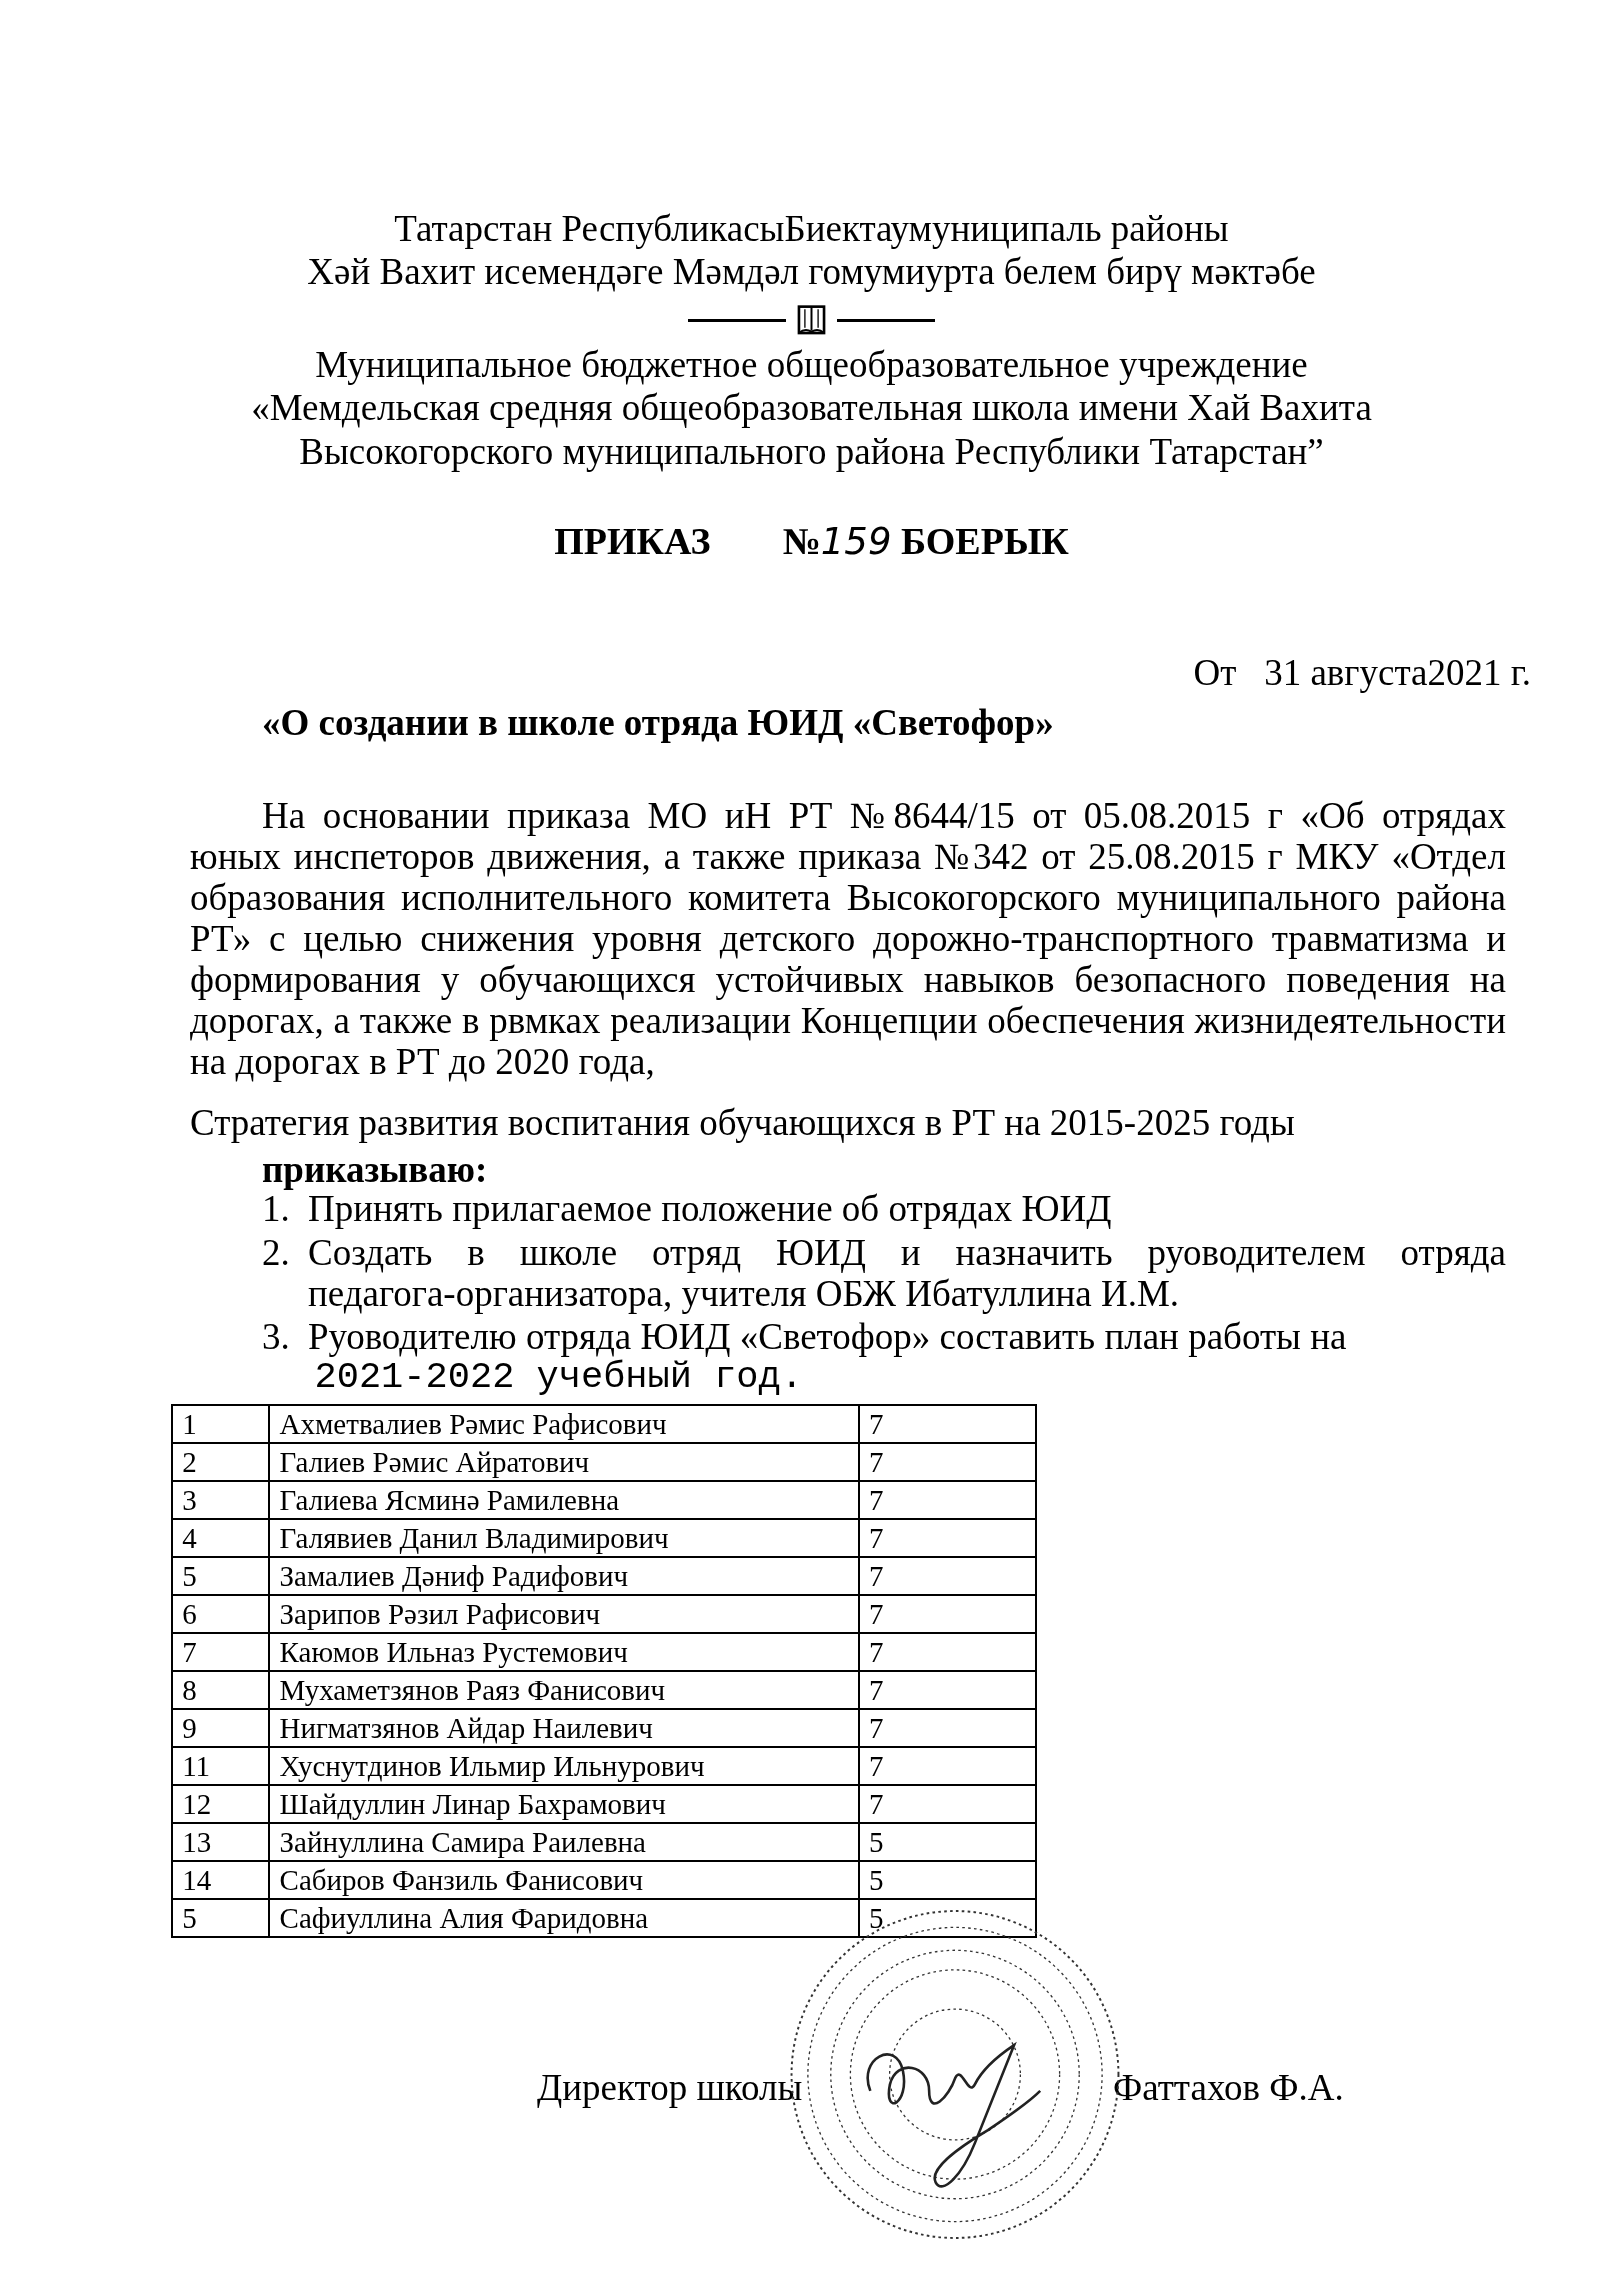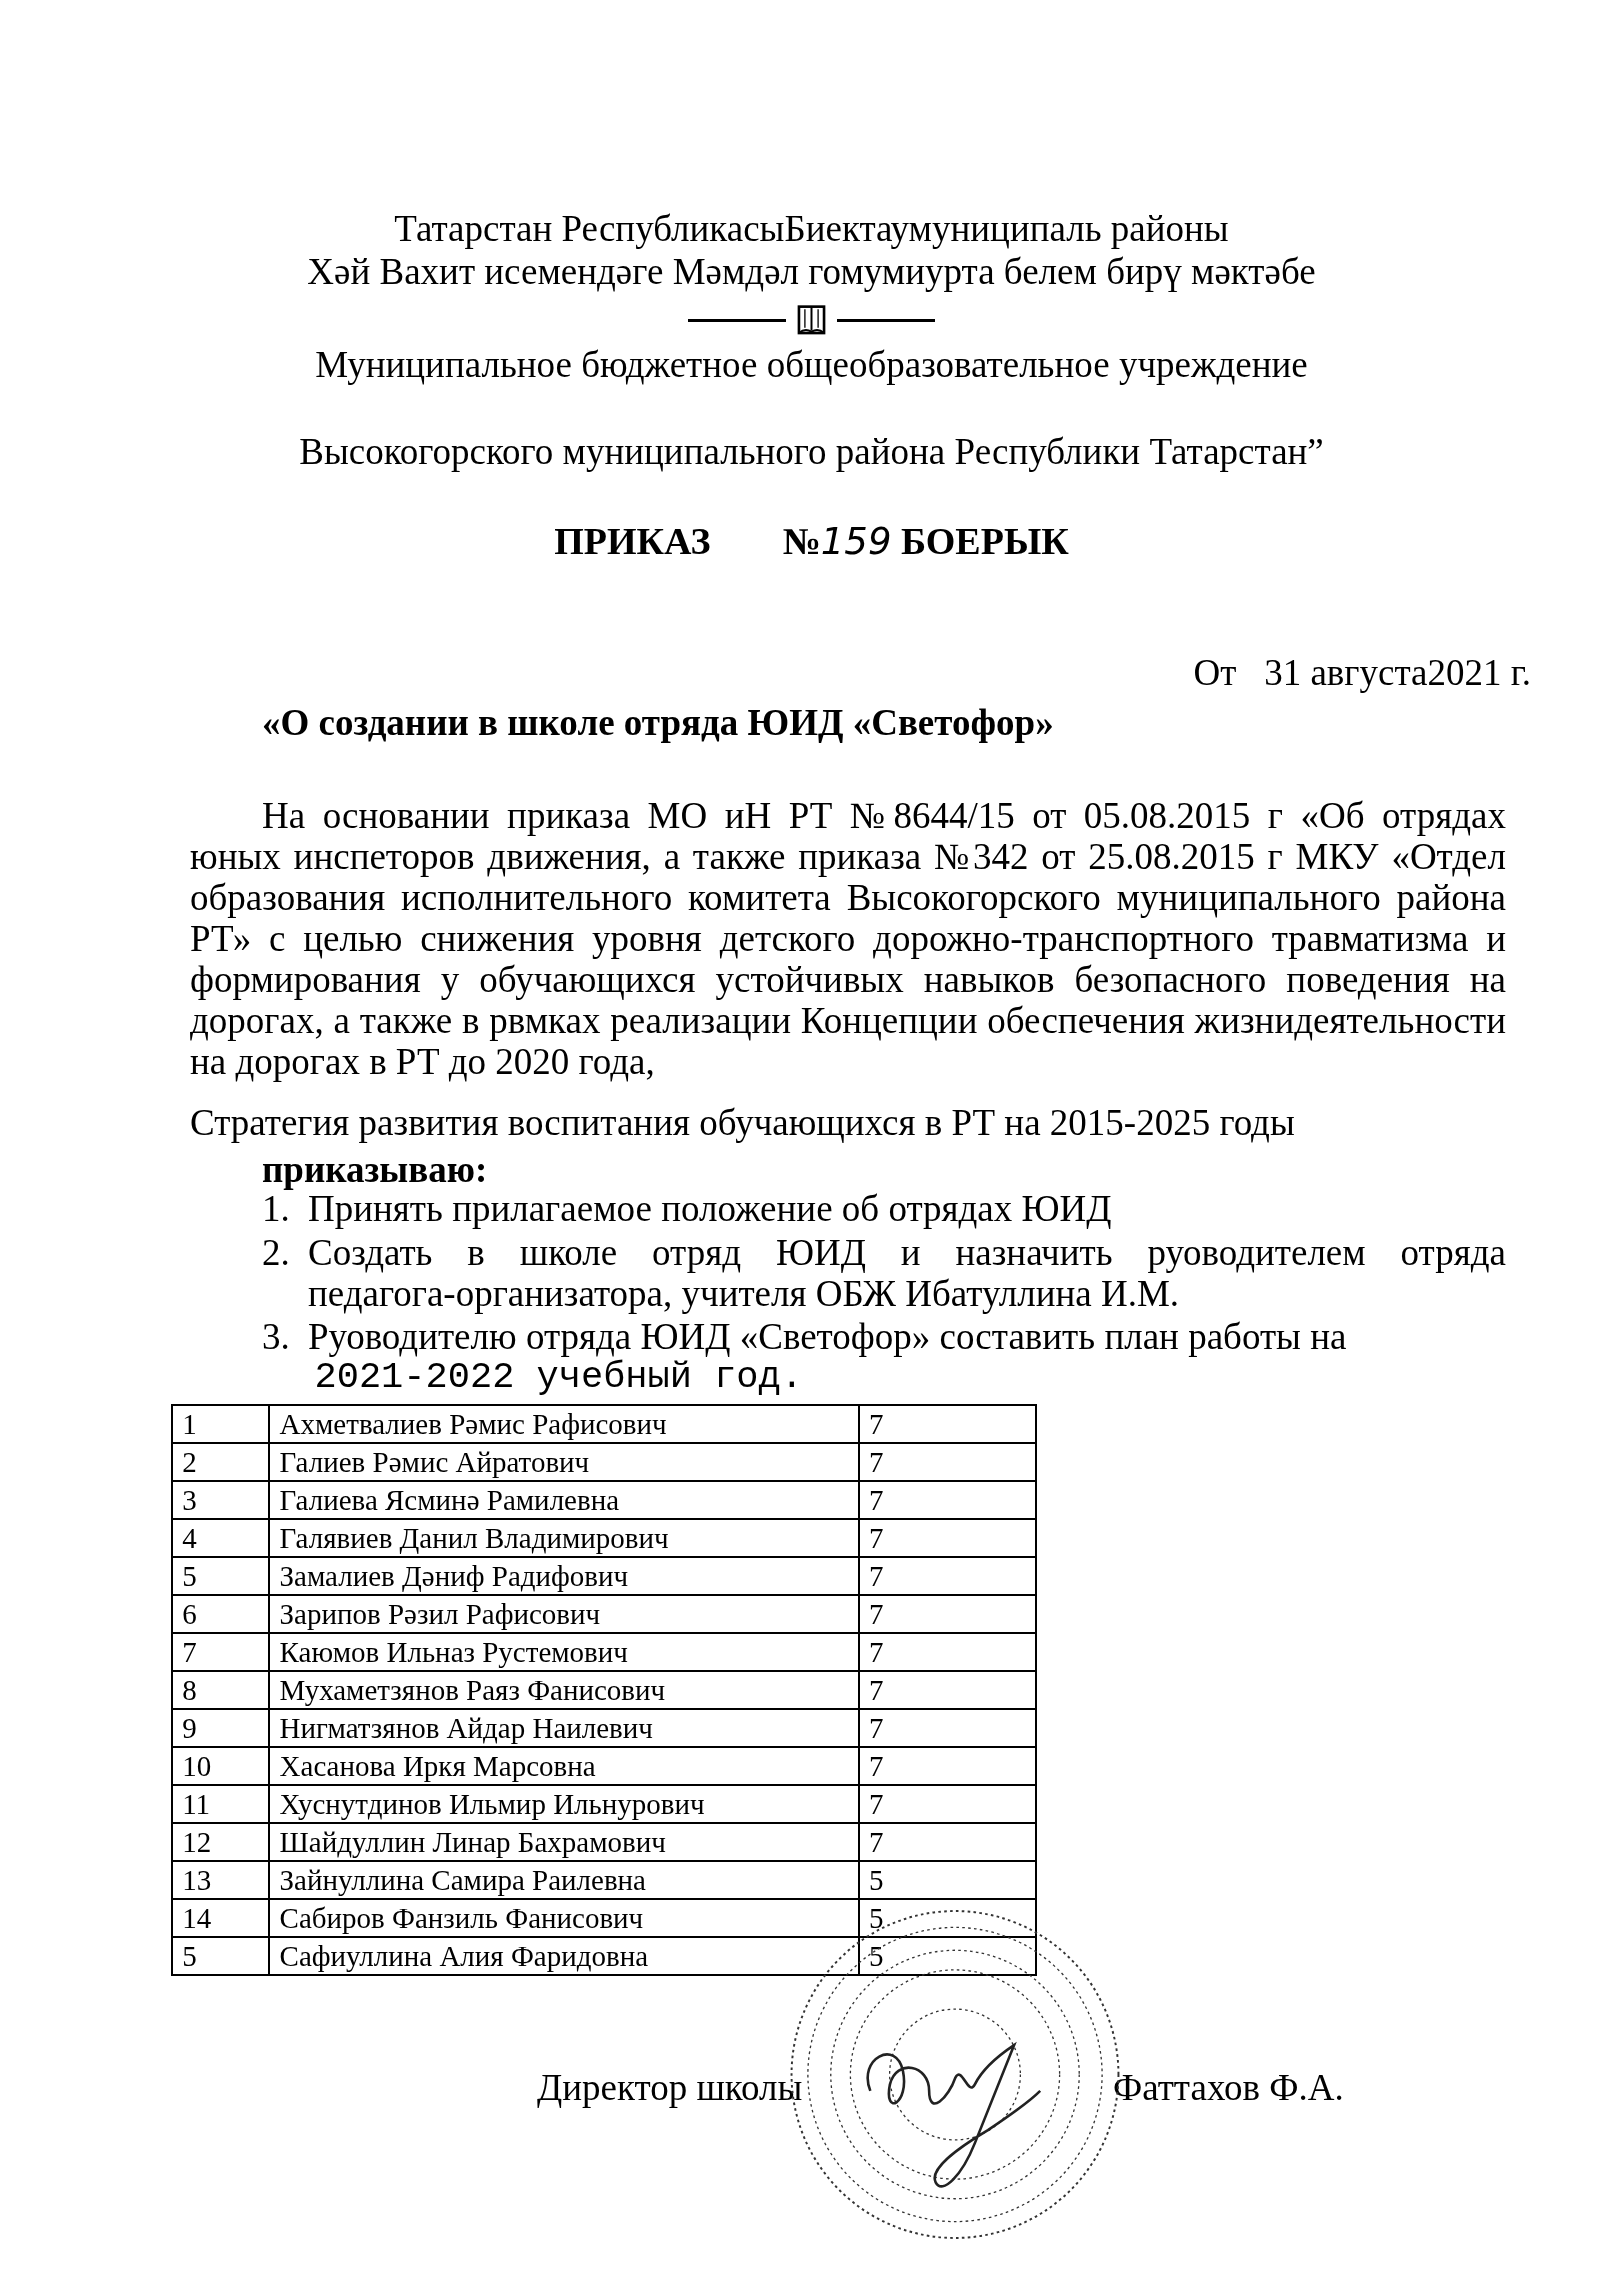--- a/index.html
+++ b/index.html
@@ -65,20 +65,21 @@
       <rect x="6" y="4" width="38" height="40" fill="none" stroke="#000" stroke-width="4"></rect>
       <line x1="25" y1="4" x2="25" y2="40" stroke="#000" stroke-width="3"></line>
       <line x1="15" y1="8" x2="15" y2="36" stroke="#000" stroke-width="2"></line>
       <line x1="35" y1="8" x2="35" y2="36" stroke="#000" stroke-width="2"></line>
       <path d="M6 44 Q15 36 25 42 Q35 36 44 44" fill="none" stroke="#000" stroke-width="3"></path>
     </svg>
     <div class="emblem-bar"></div>
   </div>
 
   <div class="header h-line3">Муниципальное бюджетное общеобразовательное учреждение</div>
+  <div class="header h-line4">«Мемдельская средняя общеобразовательная  школа имени Хай Вахита</div>
   <div class="header h-line5">Высокогорского муниципального района  Республики Татарстан”</div>
 
   <div class="order-title">
     <span>ПРИКАЗ</span><span class="gap"></span><span>№</span><span class="order-num">159</span>&nbsp;<span>БОЕРЫК</span>
   </div>
 
   <div class="date-line" style="white-space:pre;">От   31 августа2021 г.</div>
   <div class="subject">«О  создании в школе отряда ЮИД «Светофор»</div>
 
   <div class="body-para">
@@ -150,25 +151,20 @@
           <td class="c-num">8</td>
           <td class="c-name">Мухаметзянов Раяз Фанисович</td>
           <td class="c-grade">7</td>
         </tr>
         <tr>
           <td class="c-num">9</td>
           <td class="c-name">Нигматзянов  Айдар Наилевич</td>
           <td class="c-grade">7</td>
         </tr>
         <tr>
-          <td class="c-num">10</td>
-          <td class="c-name">Хасанова Иркя Марсовна</td>
-          <td class="c-grade">7</td>
-        </tr>
-        <tr>
           <td class="c-num">11</td>
           <td class="c-name">Хуснутдинов Ильмир Ильнурович</td>
           <td class="c-grade">7</td>
         </tr>
         <tr>
           <td class="c-num">12</td>
           <td class="c-name">Шайдуллин Линар Бахрамович</td>
           <td class="c-grade">7</td>
         </tr>
         <tr>

